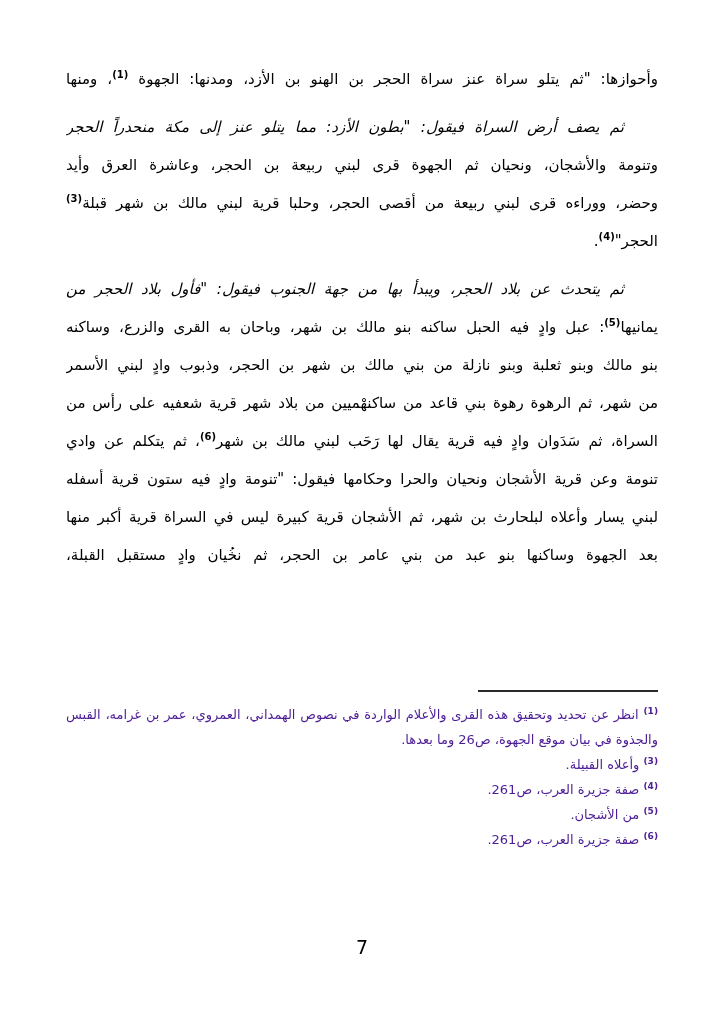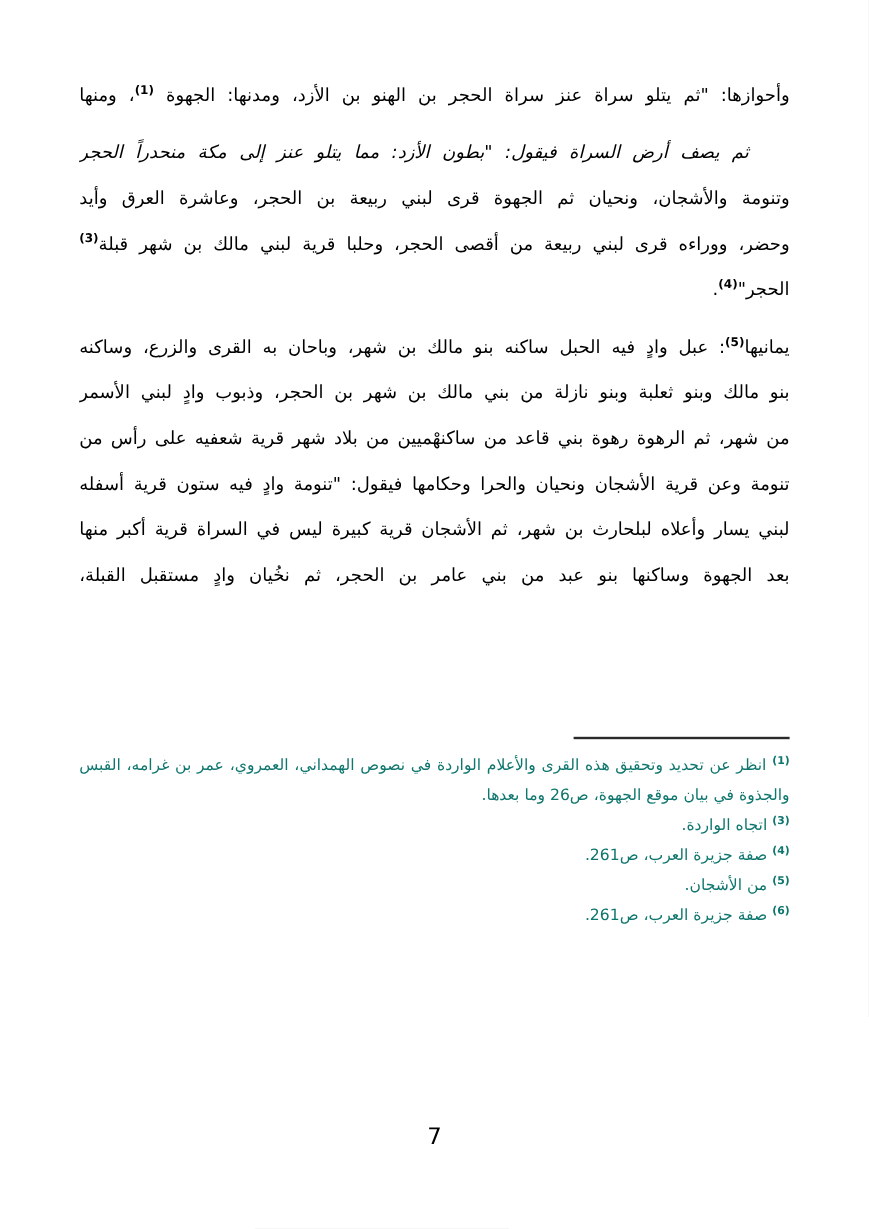--- a/index.html
+++ b/index.html
@@ -45,21 +45,21 @@
   }
   .footnotes {
     width: 592px;
     margin: 10px auto 0 auto;
   }
   .footnote {
     font-size: 13px;
     line-height: 25px;
     text-align: justify;
     text-align-last: right;
-    color: #0f766e;
+    color: #4c1d95;
   }
   .footnote sup.fn-ref { font-size: 9px; vertical-align: 5px; }
   .page-number {
     position: absolute;
     bottom: 66px;
     left: 0;
     right: 0;
     text-align: center;
     font-size: 19px;
     color: #000000;
@@ -74,31 +74,33 @@
         <div class="paragraph">
           <div class="line">وأحوازها: "ثم يتلو سراة عنز سراة الحجر بن الهنو بن الأزد، ومدنها: الجهوة <sup class="fn-ref">(1)</sup>، ومنها</div>
         </div>
         <div class="paragraph">
           <div class="line indent">ثم يصف أرض السراة فيقول: "بطون الأزد: مما يتلو عنز إلى مكة منحدراً الحجر</div>
           <div class="line">وتنومة والأشجان، ونحيان ثم الجهوة قرى لبني ربيعة بن الحجر، وعاشرة العرق وأيد</div>
           <div class="line">وحضر، ووراءه قرى لبني ربيعة من أقصى الحجر، وحلبا قرية لبني مالك بن شهر قبلة<sup class="fn-ref">(3)</sup></div>
           <div class="line end">الحجر"<sup class="fn-ref">(4)</sup>.</div>
         </div>
         <div class="paragraph">
+          <div class="line indent">ثم يتحدث عن بلاد الحجر، ويبدأ بها من جهة الجنوب فيقول: "فأول بلاد الحجر من</div>
           <div class="line">يمانيها<sup class="fn-ref">(5)</sup>: عبل وادٍ فيه الحبل ساكنه بنو مالك بن شهر، وباحان به القرى والزرع، وساكنه</div>
           <div class="line">بنو مالك وبنو ثعلبة وبنو نازلة من بني مالك بن شهر بن الحجر، وذبوب وادٍ لبني الأسمر</div>
           <div class="line">من شهر، ثم الرهوة رهوة بني قاعد من ساكنهْميين من بلاد شهر قرية شعفيه على رأس من</div>
+          <div class="line">السراة، ثم سَدَوان وادٍ فيه قرية يقال لها رَحَب لبني مالك بن شهر<sup class="fn-ref">(6)</sup>، ثم يتكلم عن وادي</div>
           <div class="line">تنومة وعن قرية الأشجان ونحيان والحرا وحكامها فيقول: "تنومة وادٍ فيه ستون قرية أسفله</div>
           <div class="line">لبني يسار وأعلاه لبلحارث بن شهر، ثم الأشجان قرية كبيرة ليس في السراة قرية أكبر منها</div>
           <div class="line">بعد الجهوة وساكنها بنو عبد من بني عامر بن الحجر، ثم نخُيان وادٍ مستقبل القبلة،</div>
         </div>
       </div>
     <div class="footnote-separator"></div>
     <div class="footnotes" id="footnotes">
         <div class="footnote"><sup class="fn-ref">(1)</sup> <span>انظر عن تحديد وتحقيق هذه القرى والأعلام الواردة في نصوص الهمداني، العمروي، عمر بن غرامه، القبس والجذوة في بيان موقع الجهوة، ص26 وما بعدها.</span></div>
-        <div class="footnote"><sup class="fn-ref">(3)</sup> <span>اتجاه الواردة.</span></div>
+        <div class="footnote"><sup class="fn-ref">(3)</sup> <span>وأعلاه القبيلة.</span></div>
         <div class="footnote"><sup class="fn-ref">(4)</sup> <span>صفة جزيرة العرب، ص261.</span></div>
         <div class="footnote"><sup class="fn-ref">(5)</sup> <span>من الأشجان.</span></div>
         <div class="footnote"><sup class="fn-ref">(6)</sup> <span>صفة جزيرة العرب، ص261.</span></div>
       </div>
   </div>
   <div class="page-number">7</div>
 </div>
 
 </body></html>

